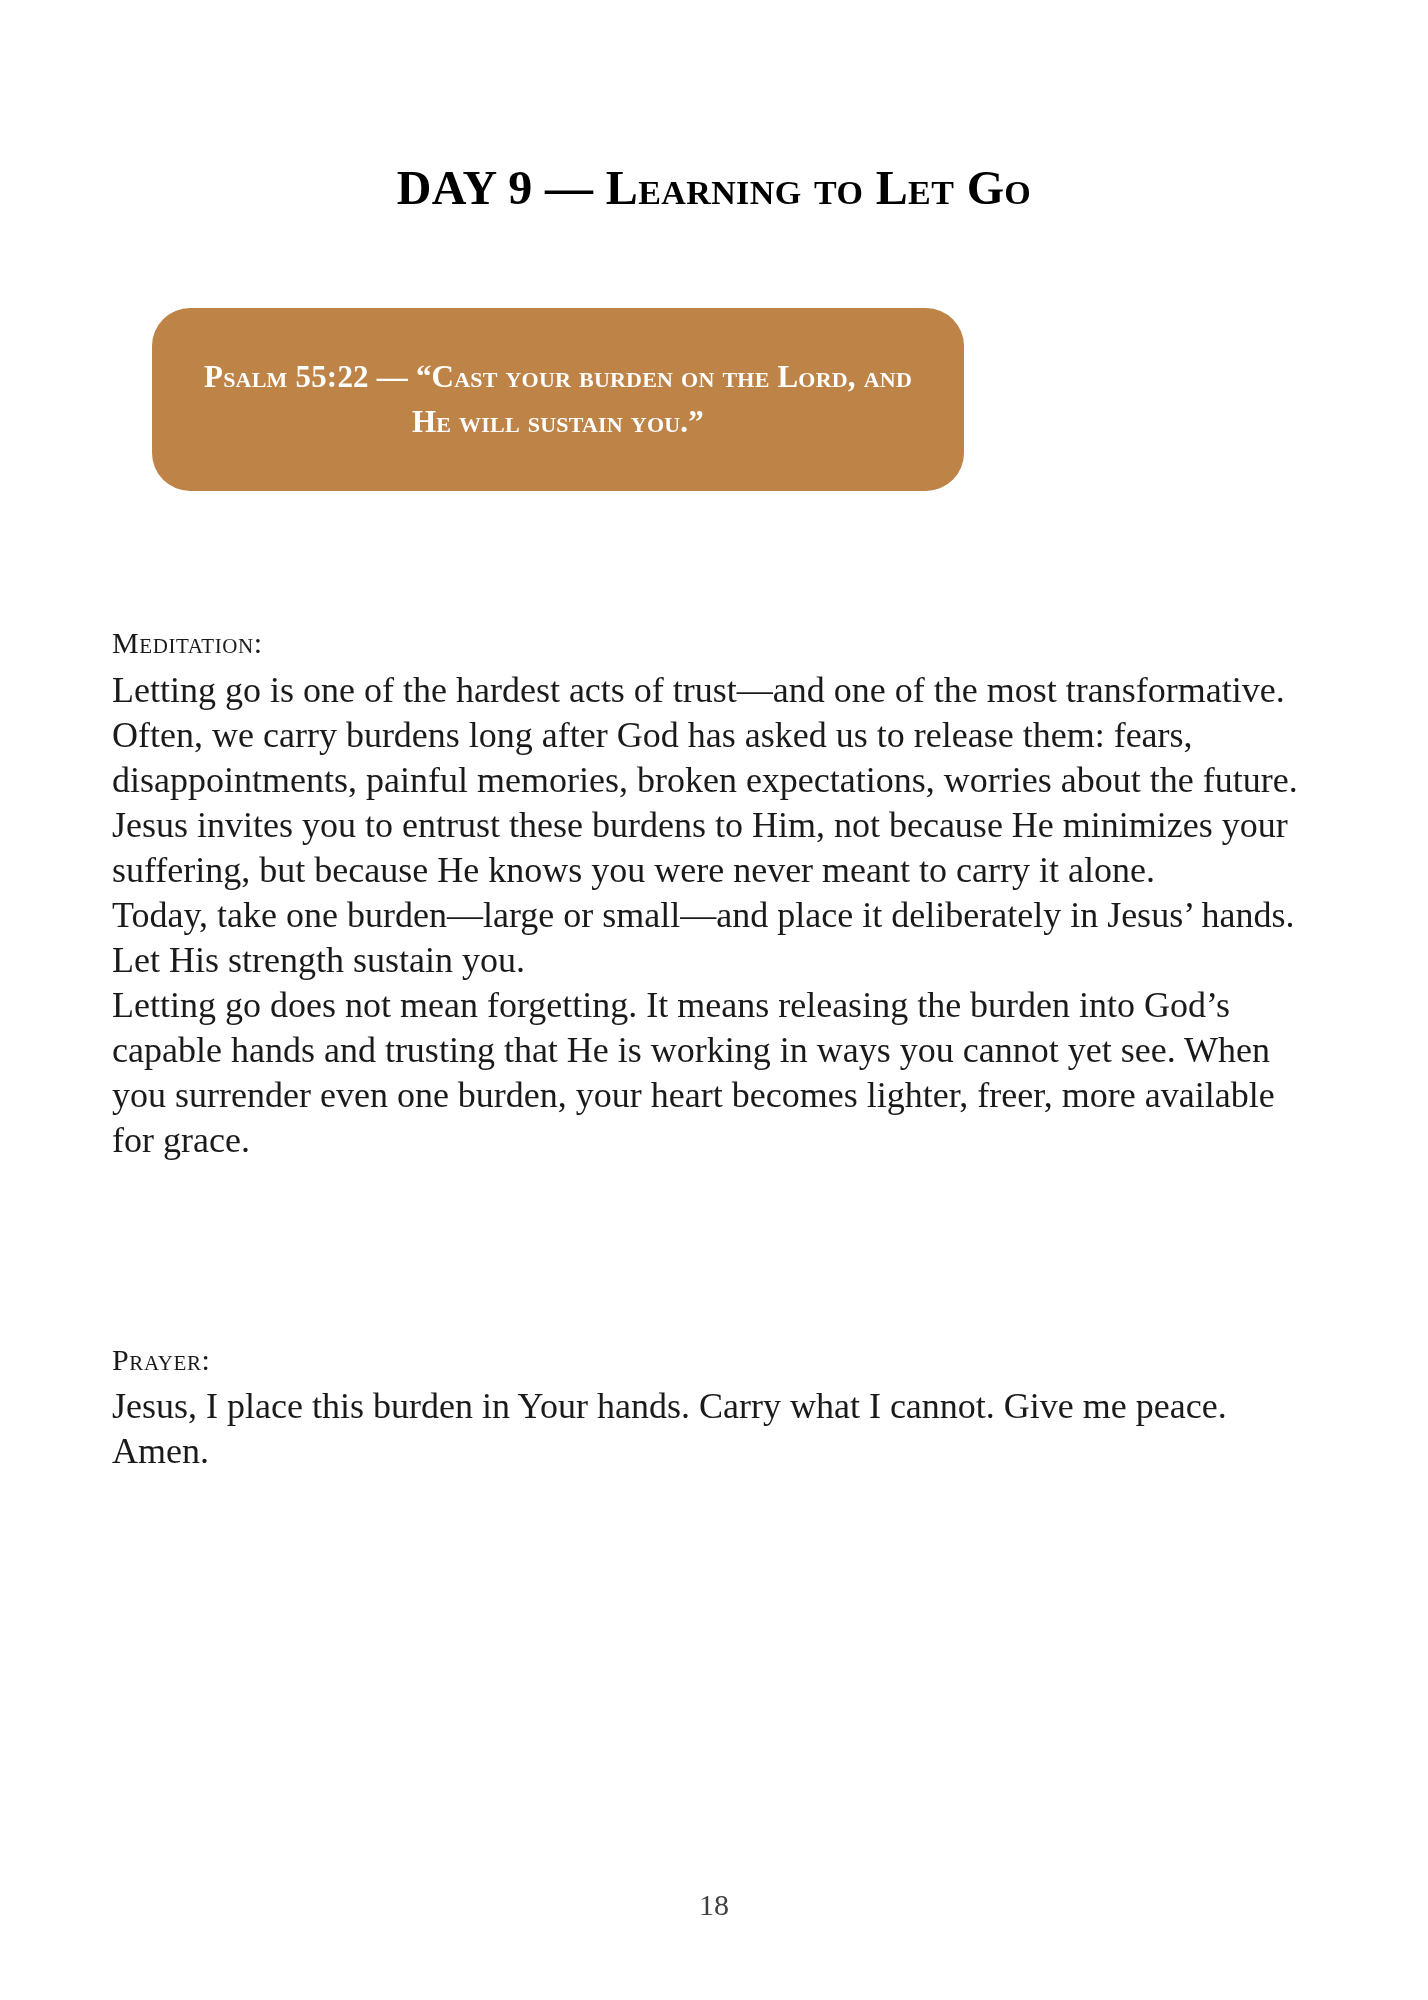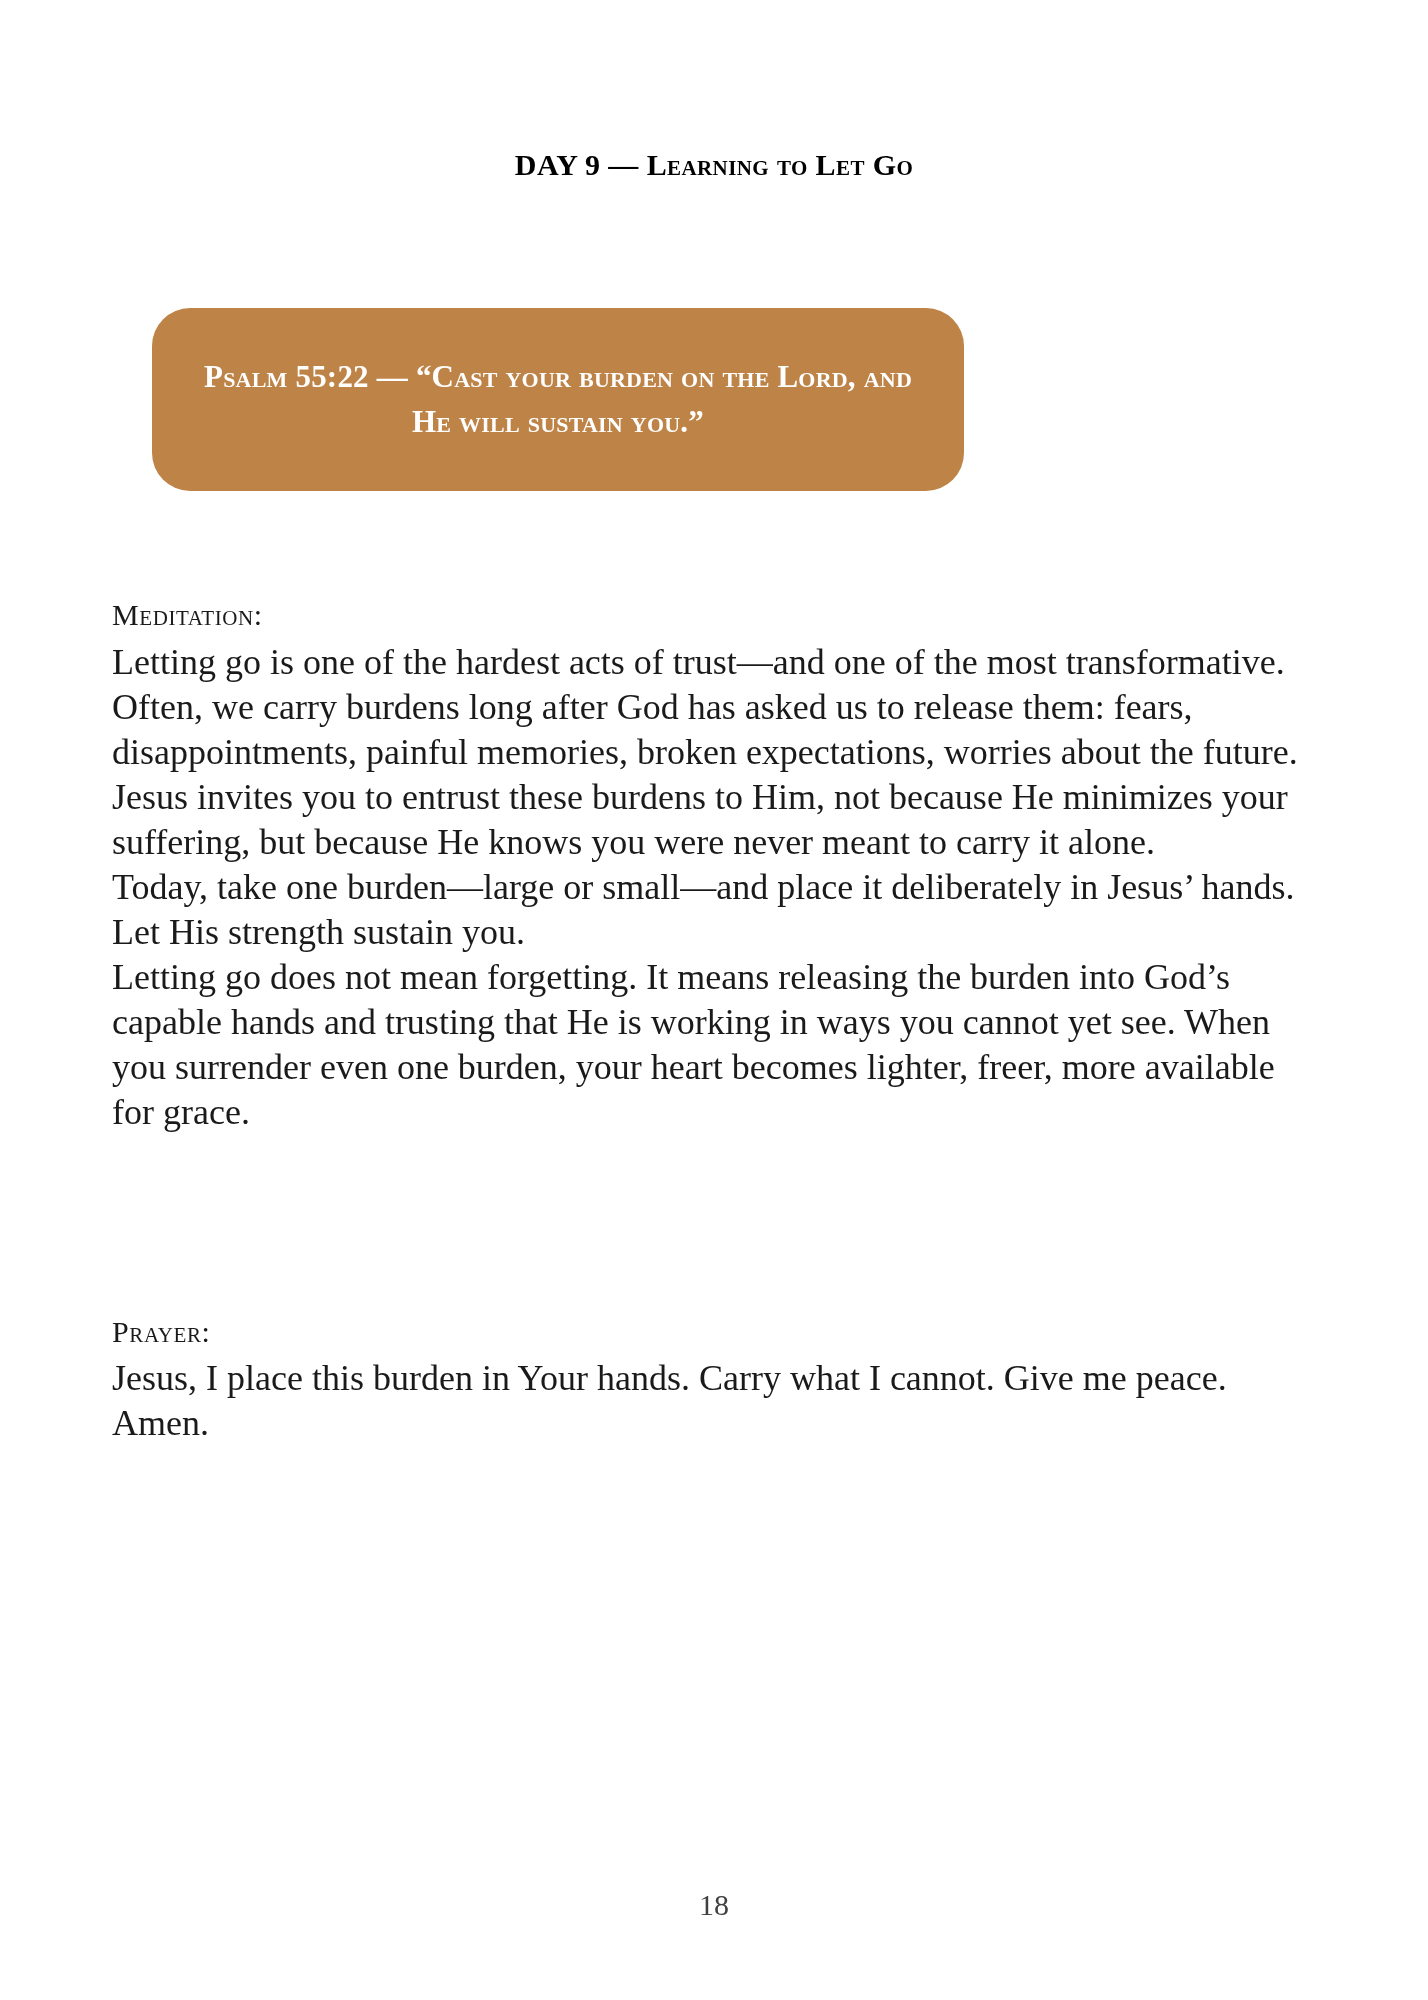--- a/index.html
+++ b/index.html
@@ -23,21 +23,21 @@
     padding: 0;
   }
 
   
   .page-title {
     position: absolute;
     top: 128px;
     left: 0;
     width: 1428px;
     text-align: center;
-    font-size: 30px;
+    font-size: 48px;
     font-weight: bold;
     font-variant: small-caps;
     letter-spacing: 0.4px;
     line-height: 1.15;
     color: #000000;
     white-space: nowrap;
   }
 
   
   .verse-box {
@@ -61,21 +61,21 @@
     font-variant: small-caps;
     text-align: center;
     line-height: 1.42;
     letter-spacing: 0.2px;
   }
 
   
   .content {
     position: absolute;
     left: 112px;
-    top: 596px;
+    top: 624px;
     width: 1195px;
   }
   .section-heading {
     font-size: 30px;
     font-variant: small-caps;
     letter-spacing: 0.6px;
     color: #1a1a1a;
     line-height: 1.25;
     margin: 0 0 6px 0;
     font-weight: normal;

